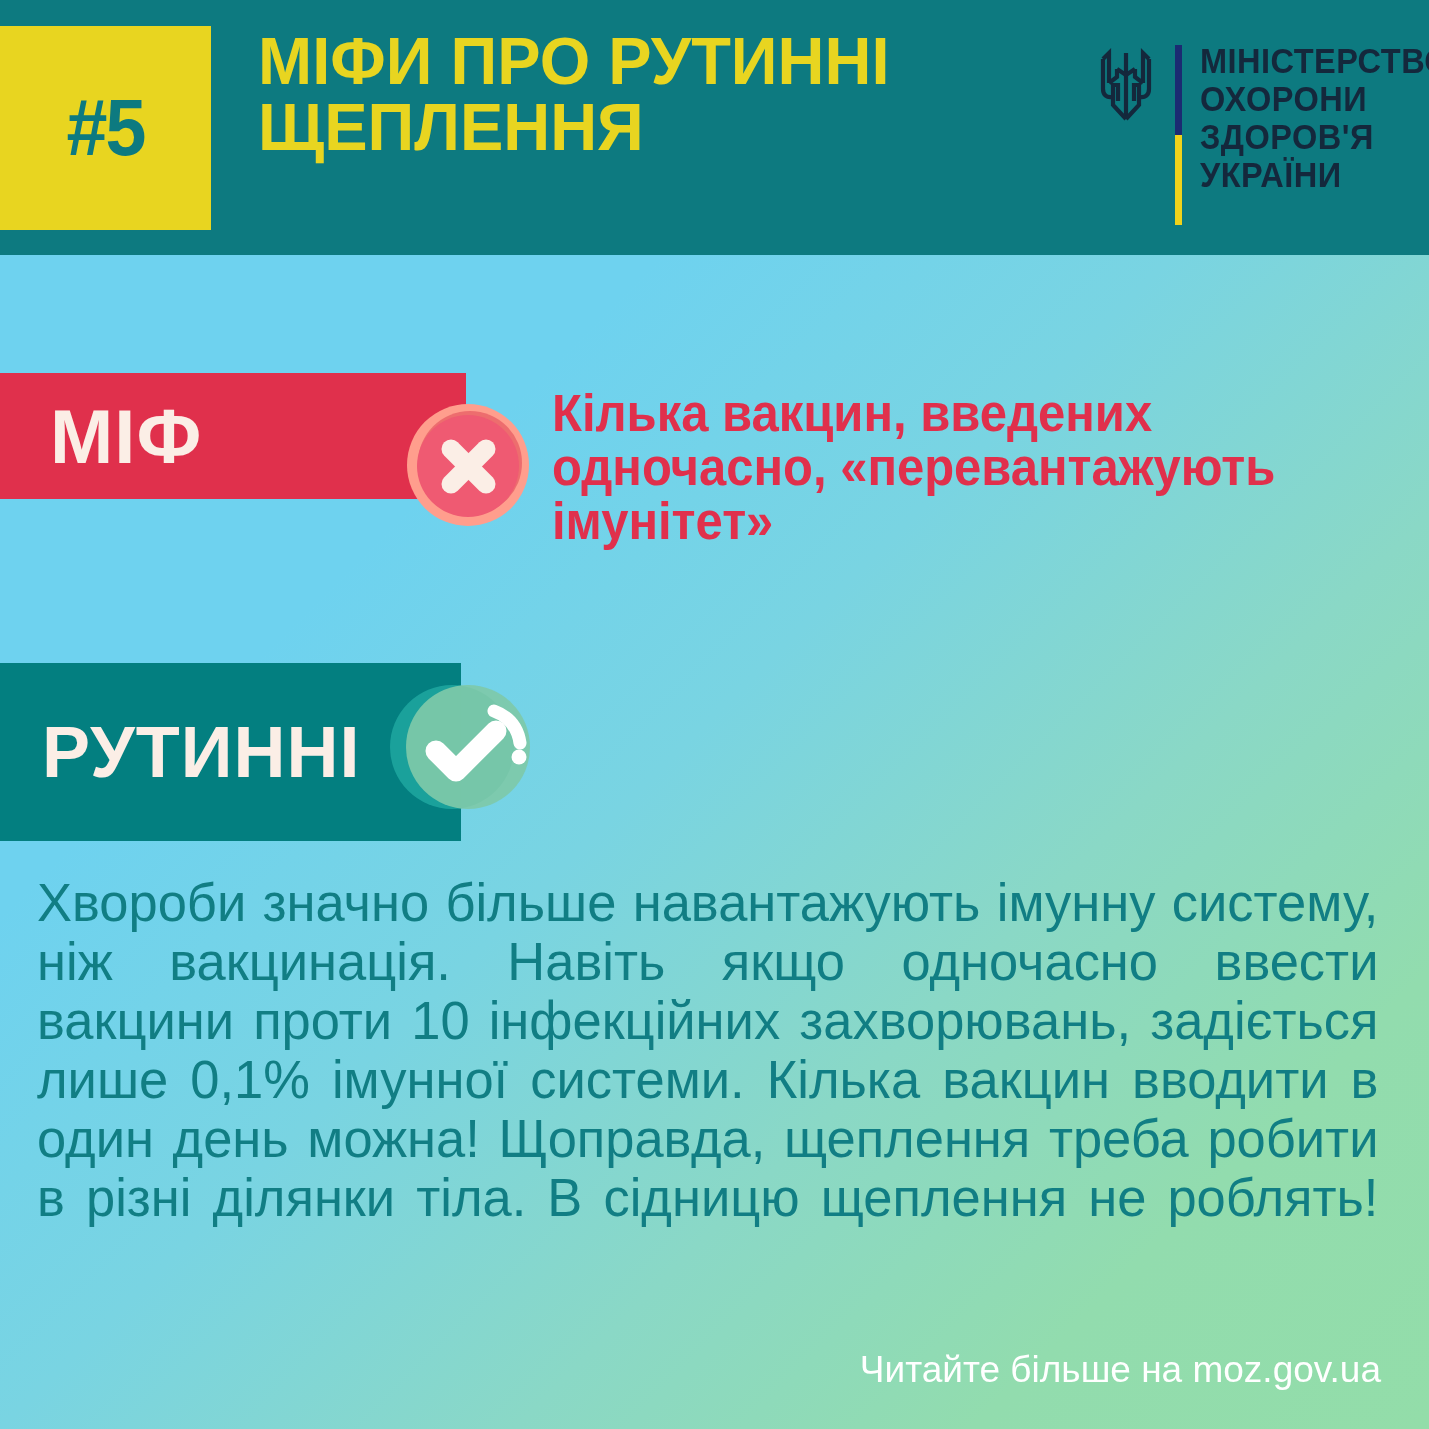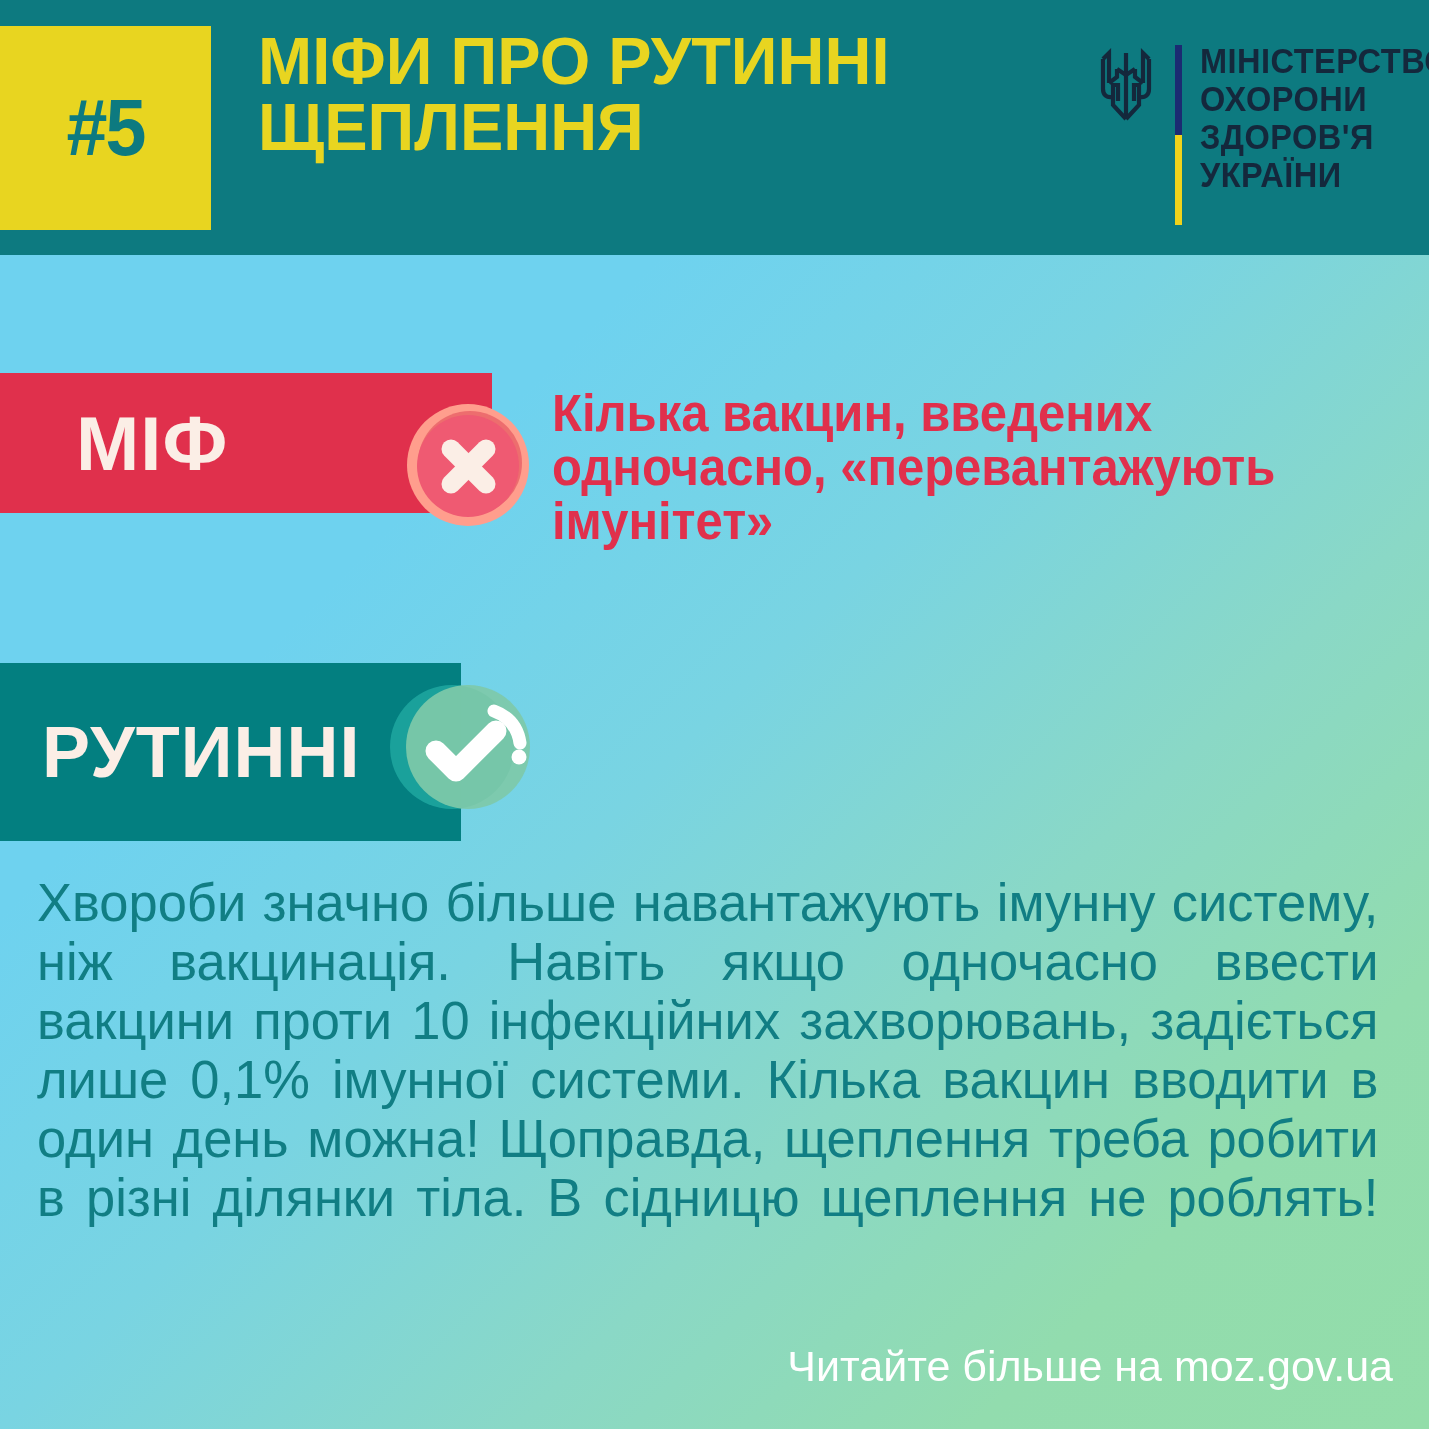--- a/index.html
+++ b/index.html
@@ -104,25 +104,24 @@
     transform-origin: left top;
   }
   .logo-text .line { display: block; white-space: nowrap; }
 
   
   .myth-badge {
     position: absolute;
     left: 0;
     top: 373px;
     width: 466px;
-    height: 140px;
+    height: 126px;
     background: #e0304c;
     display: flex;
     align-items: center;
-    padding-left: 26px;
   }
   .myth-badge .label {
     color: #fbeee6;
     font-size: 76px;
     font-weight: bold;
     letter-spacing: 1px;
     margin-left: 50px;
     font-family: "Liberation Sans", sans-serif;
   }
   .icon-x {
@@ -189,24 +188,24 @@
   }
   .body-text::after {
     content: "";
     display: inline-block;
     width: 100%;
   }
 
   
   .footer {
     position: absolute;
-    right: 36px;
+    right: 48px;
     bottom: 38px;
     color: #ffffff;
-    font-size: 43px;
+    font-size: 37px;
     font-family: "Liberation Sans", sans-serif;
     letter-spacing: 0px;
   }
 </style>
 </head>
 <body>
 
 <div class="poster">
 
   <div class="header">

